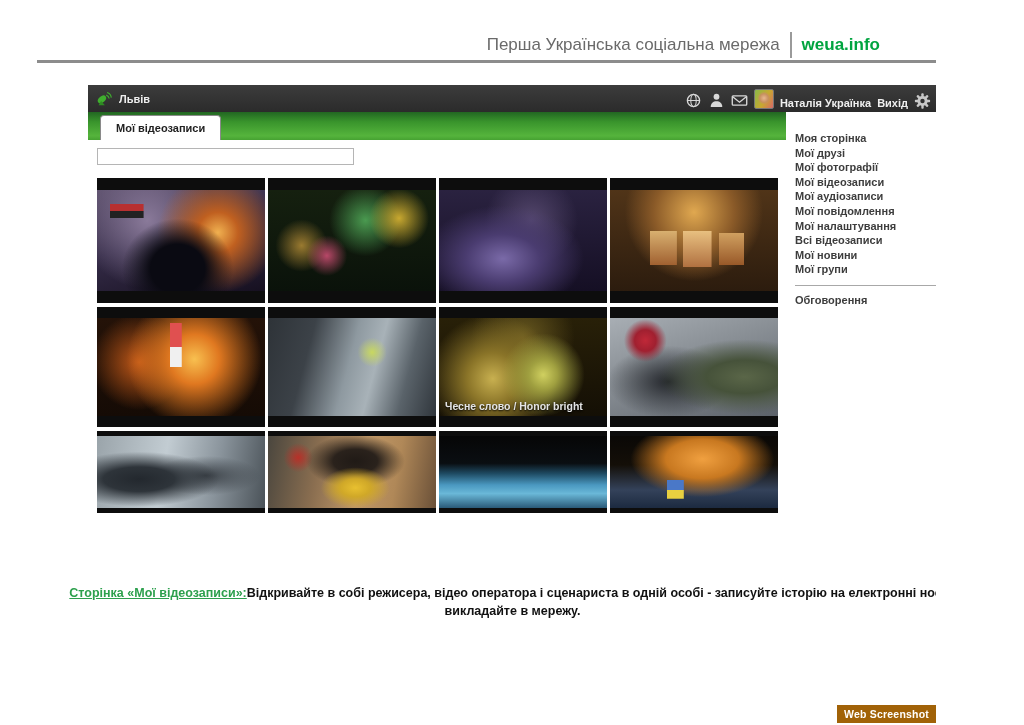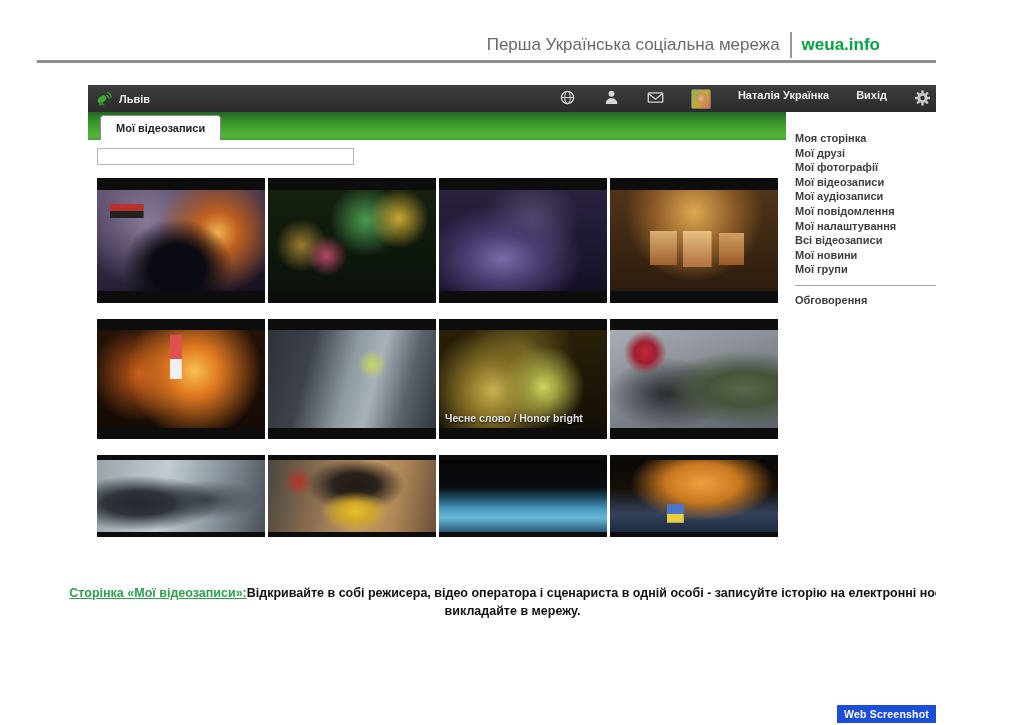--- a/index.html
+++ b/index.html
@@ -11,61 +11,61 @@
   .site-header { position:absolute; top:32px; right:56px; display:flex; align-items:center; font-size:17px; color:#6a6a6a; }
   .site-header .vdiv { display:inline-block; width:2px; height:26px; background:#9a9a9a; margin:0 10px; }
   .site-header .brand { color:#00a43f; font-weight:bold; }
   .header-rule { position:absolute; top:60px; left:37px; width:953px; height:3px; background:#8c8c8c; }
 
   
   .window { position:absolute; left:88px; top:85px; width:853px; }
   .topbar { height:27px; background:linear-gradient(#3c3c3c,#2b2b2b); display:flex; align-items:center; padding:0 10px 0 8px; color:#e8e8e8; }
   .tb-left { display:flex; align-items:center; gap:6px; }
   .city { font-size:11px; font-weight:bold; color:#eee; cursor:pointer; }
-  .tb-right { margin-left:auto; display:flex; align-items:flex-start; gap:27px; }
+  .tb-right { margin-left:auto; display:flex; align-items:flex-end; gap:6px; }
   .tb-icon { width:17px; height:17px; display:inline-flex; cursor:pointer; }
   .avatar { width:20px; height:20px; border:1px solid #777; border-radius:2px; cursor:pointer;
     background: radial-gradient(circle at 50% 45%, #e8b890 0%, #c89060 32%, rgba(0,0,0,0) 48%),
                 linear-gradient(120deg,#8ab848 0%, #c8a830 55%, #d86868 100%); }
   .user-name, .logout { font-size:11px; font-weight:bold; color:#efefef; cursor:pointer; white-space:nowrap; }
 
   .main-row { display:flex; align-items:flex-start; }
   .content-col { width:698px; }
   .sidebar { width:155px; padding:19px 0 0 9px; }
 
   
   .tabbar { height:28px; background:linear-gradient(#226622 0%, #39942c 35%, #55b43c 85%, #46a232 100%); display:flex; align-items:flex-end; }
   .tab { margin-left:12px; height:25px; background:#fff; border:1px solid #8a8a8a; border-bottom:none; border-radius:4px 4px 0 0; padding:0 15px; display:inline-flex; align-items:center; font-size:11px; font-weight:bold; color:#222; cursor:pointer; }
 
   .search-input { display:block; margin:8px 0 0 9px; width:257px; height:17px; border:1px solid #b5b5b5; font-size:11px; padding:0 4px; outline:none; }
 
   .add-video { margin:15px 0 0 242px; display:inline-flex; align-items:center; gap:11px; cursor:pointer; }
   .add-video .label { font-size:13px; font-weight:bold; color:#a7d489; }
 
   
-  .vgrid { margin:13px 0 12px 9px; width:681px; display:grid; grid-template-columns:repeat(4,168px); grid-template-rows:125px 120px 82px; gap:16px 3px; }
+  .vgrid { margin:13px 0 12px 9px; width:681px; display:grid; grid-template-columns:repeat(4,168px); grid-template-rows:125px 120px 82px; gap:4px 3px; }
   .vcell { background:#0d0d0d; position:relative; cursor:pointer; overflow:hidden; }
   .vcell.r0 { padding:12px 0; }
   .vcell.r1 { padding:11px 0; }
   .vcell.r2 { padding:5px 0; }
   .timg { width:100%; height:100%; }
   .vcap { position:absolute; left:6px; bottom:15px; color:#e4e4e4; font-size:10.5px; font-weight:bold; text-shadow:0 1px 2px #000; }
 
   
   .sb-item { font-size:11px; font-weight:bold; color:#3d3d3d; line-height:14.6px; cursor:pointer; white-space:nowrap; }
   .sb-divider { width:142px; height:1px; background:#a8a8a8; margin:8px 0 7px 0; }
 
   
   .caption { position:absolute; top:584px; left:60px; width:905px; text-align:center; font-size:12.5px; font-weight:bold; line-height:1.45; color:#111; }
   .caption .link { color:#2da04d; text-decoration:underline; cursor:pointer; }
 
   
   .badge { position:absolute; left:961px; top:656px; width:38px; height:38px; background:#0ba052; border:2px solid #9a9a9a; display:flex; align-items:center; justify-content:center; color:#fff; font-size:16px; font-weight:bold; }
   .badge-connector { position:absolute; left:977px; top:694px; width:4px; height:12px; background:#9a9a9a; }
-  .watermark { position:absolute; right:0; bottom:2px; background:#1d4ed8; color:#fff; font-size:10.5px; font-weight:bold; padding:3px 7px 3px 7px; letter-spacing:0.2px; }
+  .watermark { position:absolute; right:0; bottom:2px; background:#a16207; color:#fff; font-size:10.5px; font-weight:bold; padding:3px 7px 3px 7px; letter-spacing:0.2px; }
 </style>
 </head>
 <body>
 
 <div class="page">
 
   <div class="site-header">
     <span>Перша Українська соціальна мережа</span>
     <span class="vdiv"></span>
     <span class="brand">weua.info</span>

